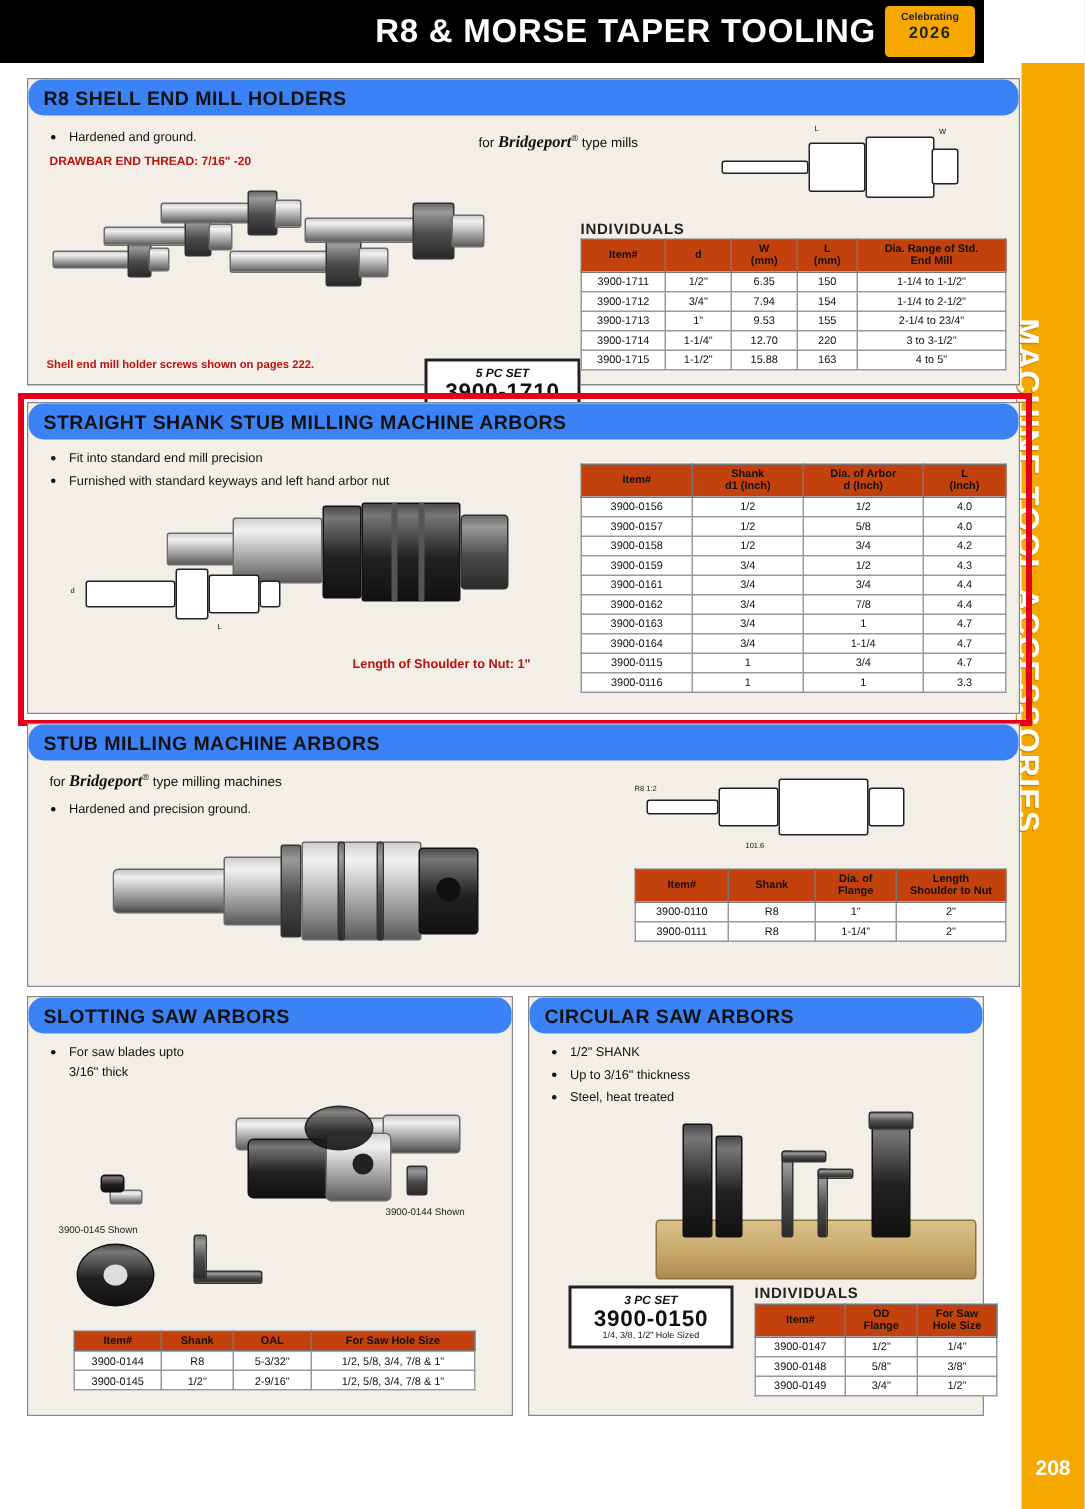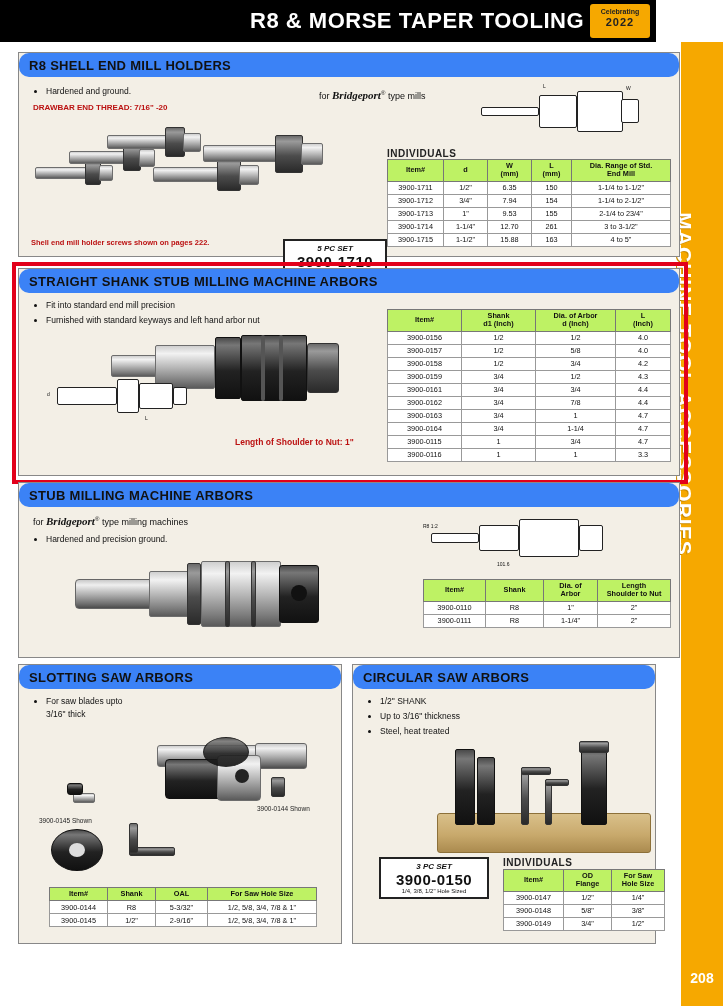--- a/index.html
+++ b/index.html
@@ -70,21 +70,21 @@
   .bullets li { margin-bottom:2px; }
   ul.bullets { padding-left:13px; margin:0; }
   .note-red { color:#b11; font-weight:bold; font-size:8px; }
   .script { font-style:italic; font-family:"Liberation Serif", serif; }
   
   table.spec {
     border-collapse:collapse; font-size:7.5px; background:#fff;
     border:1px solid #555;
   }
   table.spec th {
-    background:#bef264; border:1px solid #777; font-weight:bold;
+    background:#c2410c; border:1px solid #777; font-weight:bold;
     padding:2px 3px; text-align:center; font-size:7.3px; line-height:1.15;
   }
   table.spec td {
     border:1px solid #999; padding:1.5px 3px; text-align:center; font-size:7.3px;
     background:#fff;
   }
   .tbl-label { font-size:10px; font-weight:bold; letter-spacing:0.5px; color:#222; }
   
   .setbadge {
     background:#fff; border:2px solid #222; text-align:center;
@@ -124,21 +124,21 @@
 </style>
 </head>
 <body>
 
 <div class="page">
 
   <div class="header">
     <div class="header-title">R8 &amp; MORSE TAPER TOOLING</div>
     <div class="header-badge">
       <span>Celebrating</span>
-      <span class="yr">2022</span>
+      <span class="yr">2026</span>
     </div>
   </div>
 
   <div class="side-tab">
     <div class="side-tab-text">MACHINE TOOL ACCESSORIES</div>
     <div class="page-num">208</div>
   </div>
 
   <div class="panel" style="left:18px; top:52px; width:662px; height:205px;">
     <div class="panel-inner"></div>
@@ -230,21 +230,21 @@
           <td>3900-1713</td>
           <td>1"</td>
           <td>9.53</td>
           <td>155</td>
           <td>2-1/4 to 23/4"</td>
         </tr>
         <tr>
           <td>3900-1714</td>
           <td>1-1/4"</td>
           <td>12.70</td>
-          <td>261</td>
+          <td>220</td>
           <td>3 to 3-1/2"</td>
         </tr>
         <tr>
           <td>3900-1715</td>
           <td>1-1/2"</td>
           <td>15.88</td>
           <td>163</td>
           <td>4 to 5"</td>
         </tr>
       </tbody>
@@ -396,21 +396,21 @@
       <div style="position:absolute; left:0px; top:12px; font-size:5px;">R8 1:2</div>
       <div style="position:absolute; left:74px; top:50px; font-size:5px;">101.6</div>
     </div>
 
     <table class="spec" style="position:absolute; left:404px; top:96px; width:248px;">
       <thead>
         <tr>
           <th style="width:62px;">Item#</th>
           <th style="width:58px;">Shank</th>
           <th style="width:54px; white-space:pre-line;">Dia. of
-Arbor</th>
+Flange</th>
           <th style="white-space:pre-line;">Length
 Shoulder to Nut</th>
         </tr>
       </thead>
       <tbody>
         <tr>
           <td>3900-0110</td>
           <td>R8</td>
           <td>1"</td>
           <td>2"</td>

